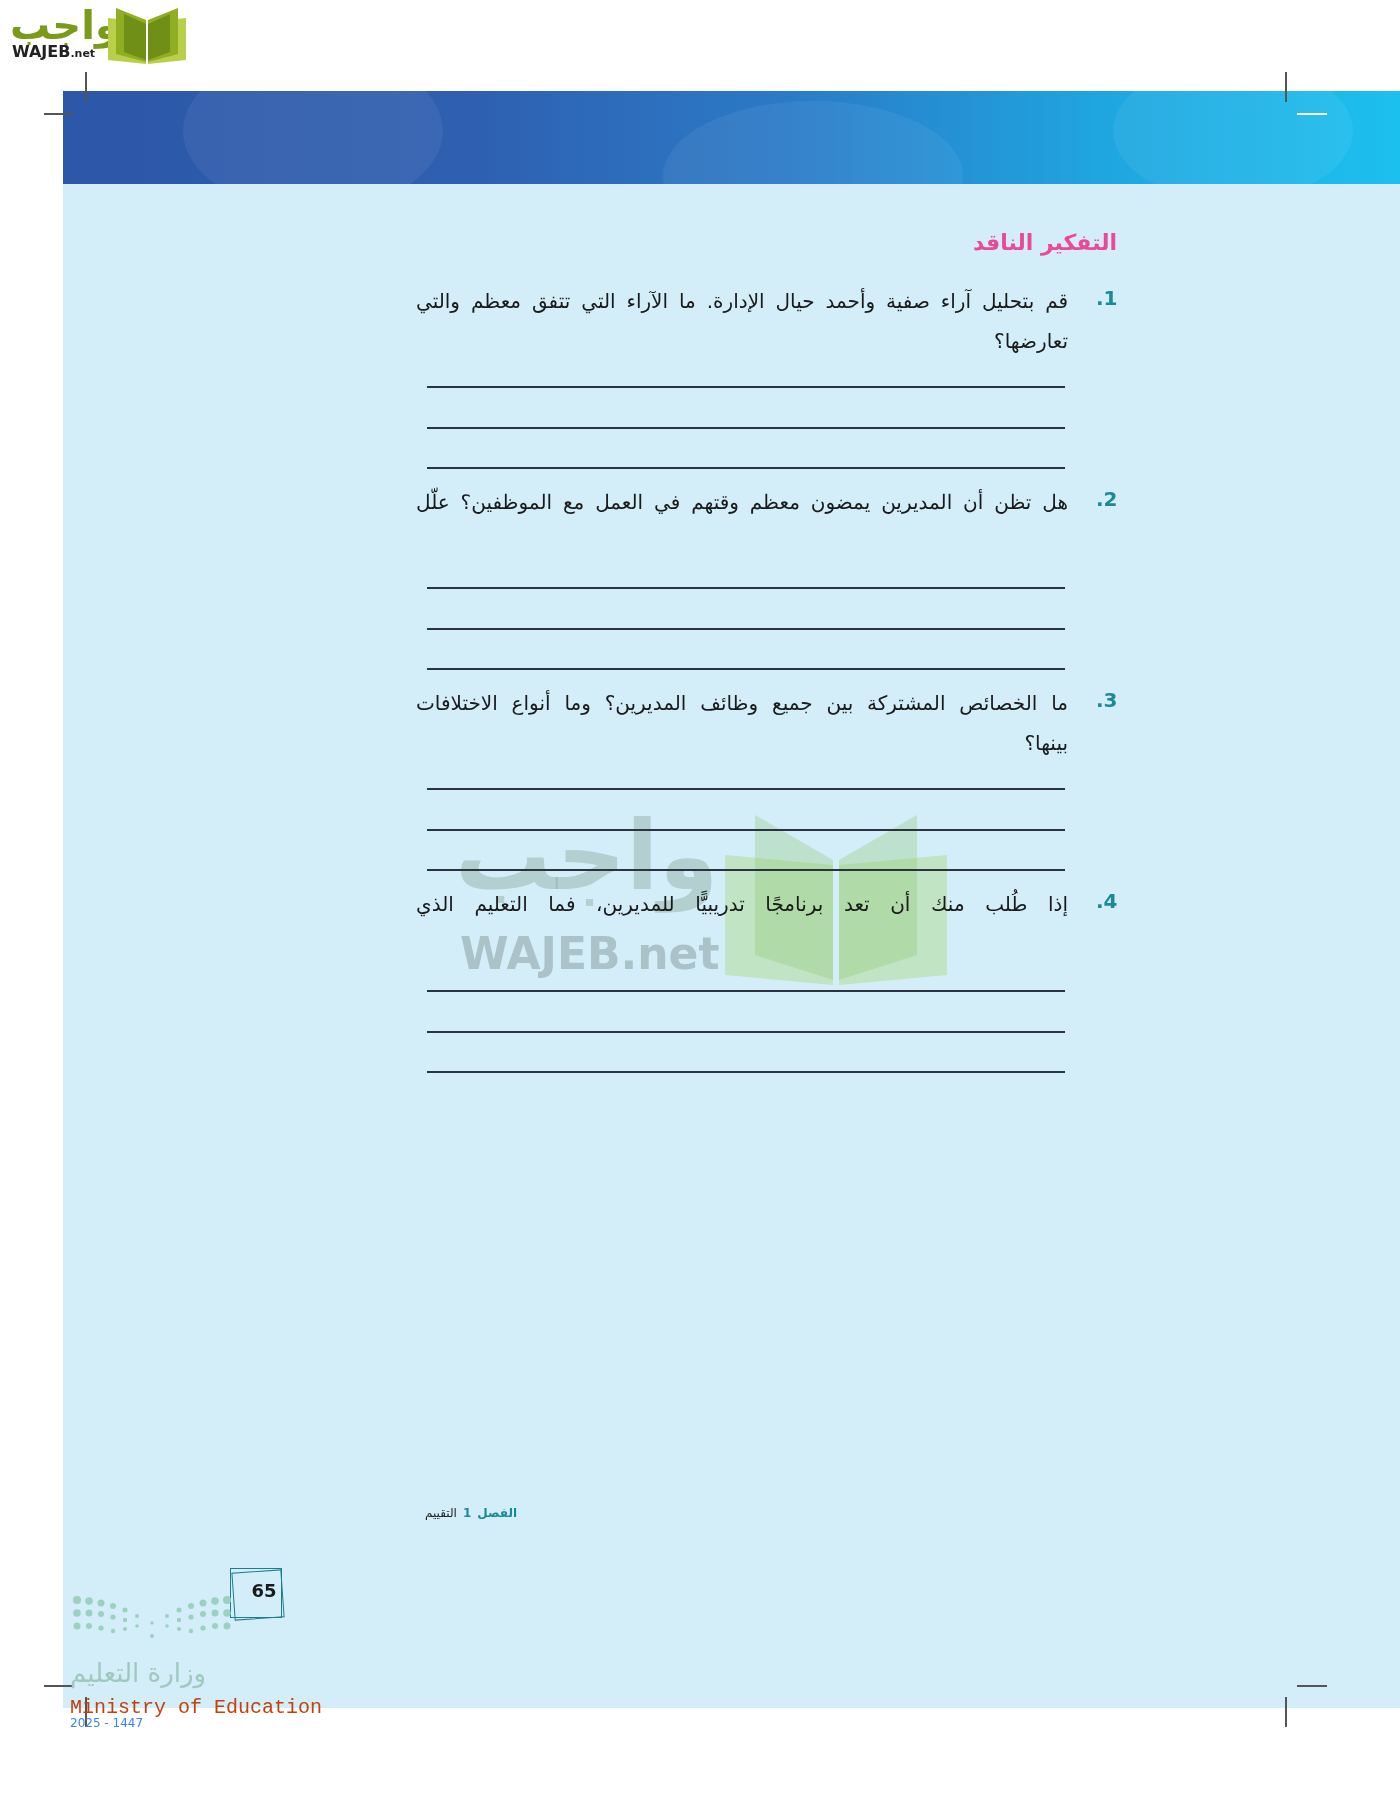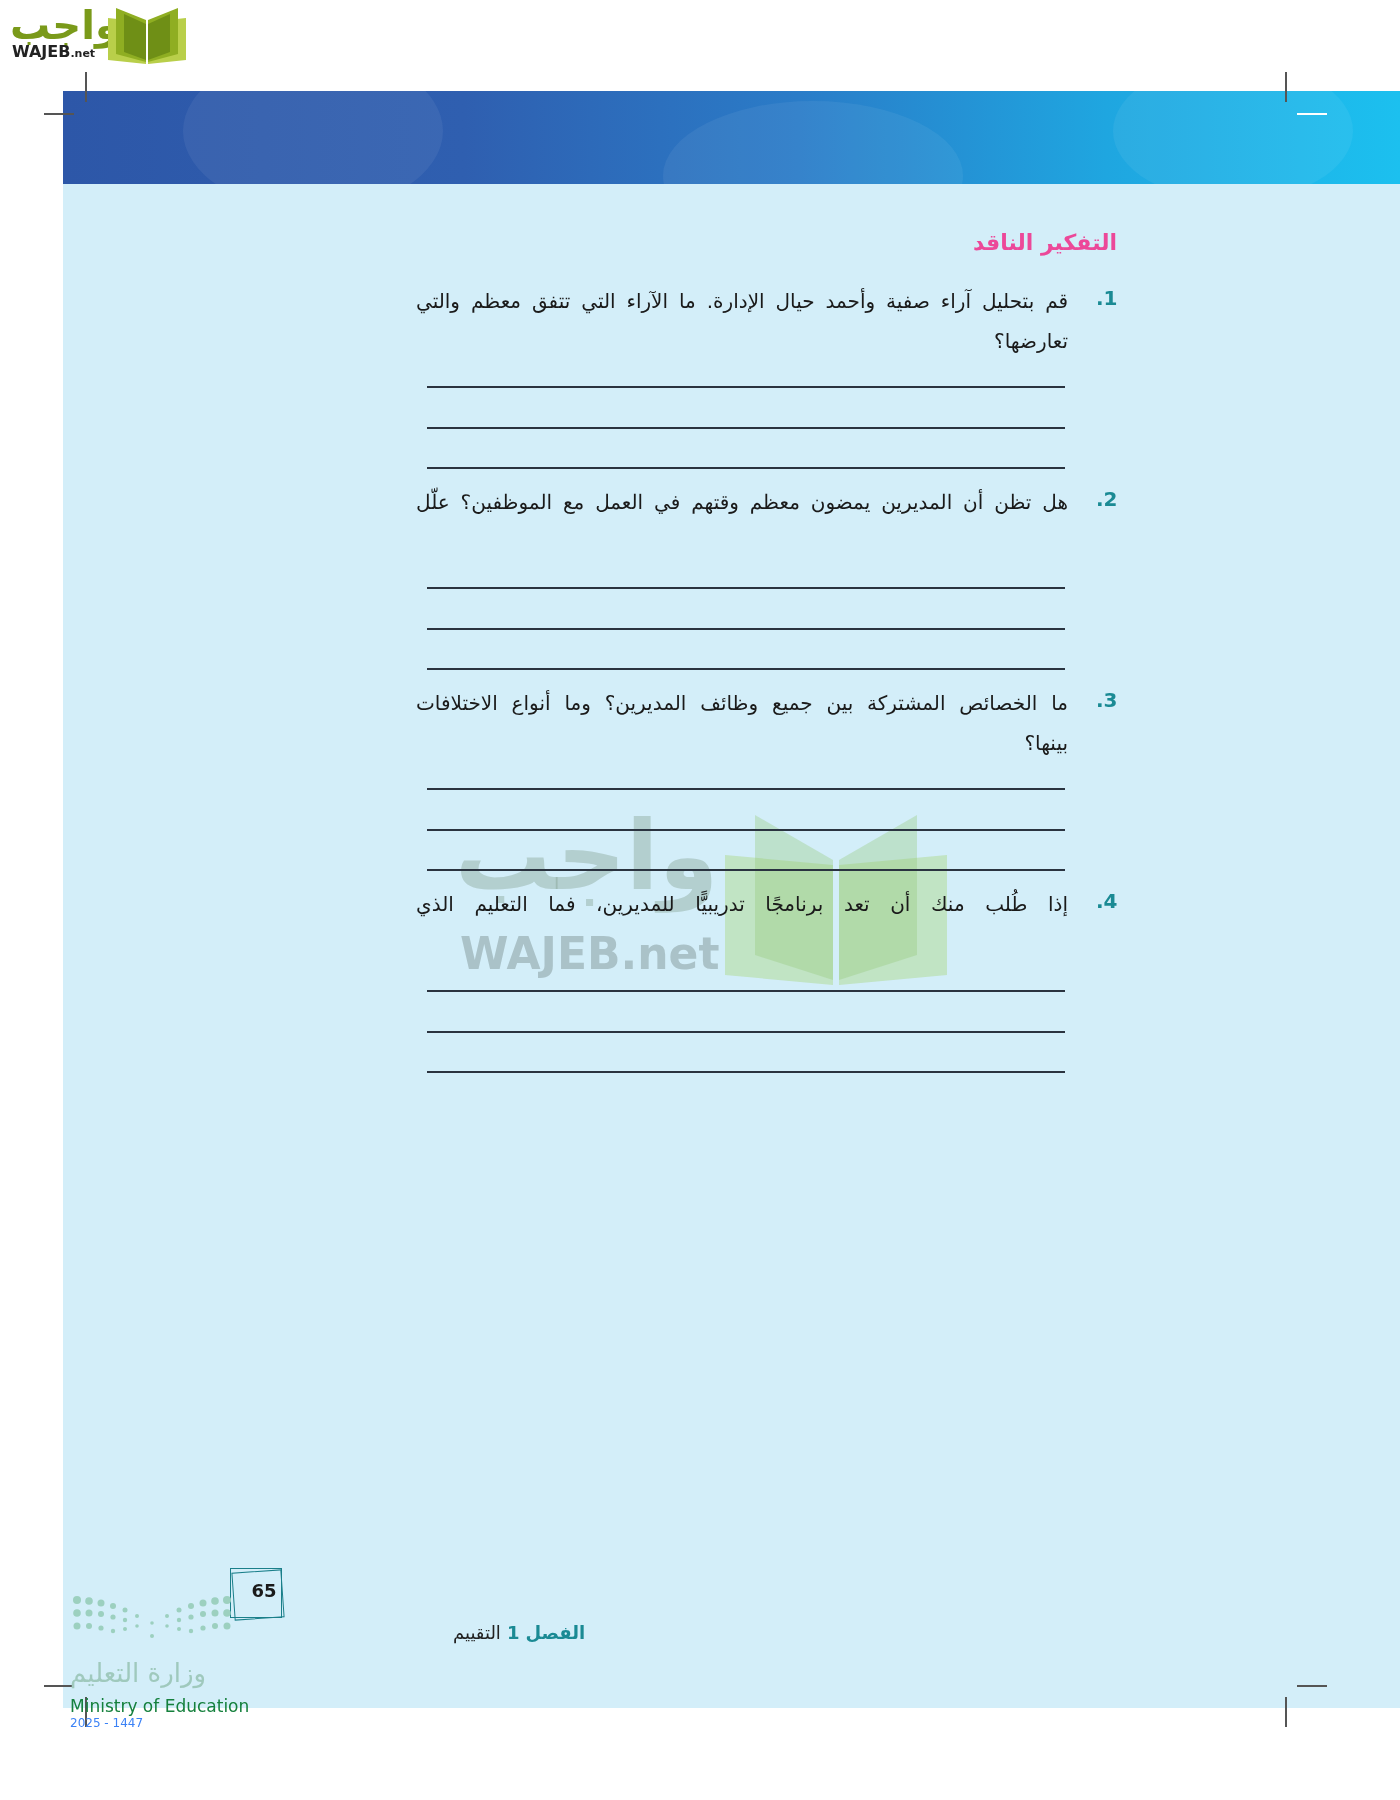--- a/index.html
+++ b/index.html
@@ -17,26 +17,26 @@
   .wm-ar { left:455px; top:800px; font-size:96px; font-weight:bold; color:rgba(120,150,130,0.35); direction:rtl; }
   .wm-en { left:460px; top:928px; font-size:44px; font-weight:bold; color:rgba(120,140,140,0.45); }
   .wm-book { left:725px; top:815px; width:222px; height:170px; }
   .logo-ar { left:10px; top:2px; font-size:40px; font-weight:bold; color:#7a9a1a; direction:rtl; }
   .logo-en { left:12px; top:42px; font-size:16px; font-weight:bold; color:#222; }
   .logo-en small { font-size:11px; }
   .logo-book { left:106px; top:4px; width:82px; height:62px; }
   .pagebox { left:230px; top:1568px; width:50px; height:48px; border:1.5px solid #1a7f8a; background:transparent; }
   .pagebox2 { left:233px; top:1571px; width:48px; height:46px; border:1.5px solid #1a7f8a; transform:rotate(-4deg); }
   .pagenum { left:230px; top:1580px; width:68px; text-align:center; font-size:18px; font-weight:bold; color:#1a1a1a; }
-  .chapter { left:425px; top:1622px; direction:rtl; font-size:18px;margin-left:28px; }
+  .chapter { left:425px; top:1506px; direction:rtl; font-size:12px; }
   .chapter .ch-label { color:#1a8a94; font-weight:bold; }
   .chapter .ch-num { color:#1a8a94; font-weight:bold; margin:0 6px; }
   .chapter .ch-title { color:#222; }
   .moe-ar { left:70px; top:1658px; font-size:26px; color:#9fc9bd; direction:rtl; }
-  .moe-en { left:70px; top:1696px; font-size:17px; color:#15803d; }
+  .moe-en { left:70px; top:1696px; font-size:20px; color:#c2410c;font-family:Liberation Mono, monospace; }
   .moe-year { left:70px; top:1716px; font-size:12px; color:#3b82f6; }
   .dots { left:72px; top:1595px; width:160px; height:50px; }
 </style>
 </head>
 <body>
 
 <div class="abs logo-ar">واجب</div>
 <div class="abs logo-en"><span>WAJEB</span><small>.net</small></div>
 <svg class="abs logo-book" viewBox="0 0 82 62">
   <path d="M2 14 L2 56 L40 60 L40 18 Z" fill="#b9cf4a"></path>

